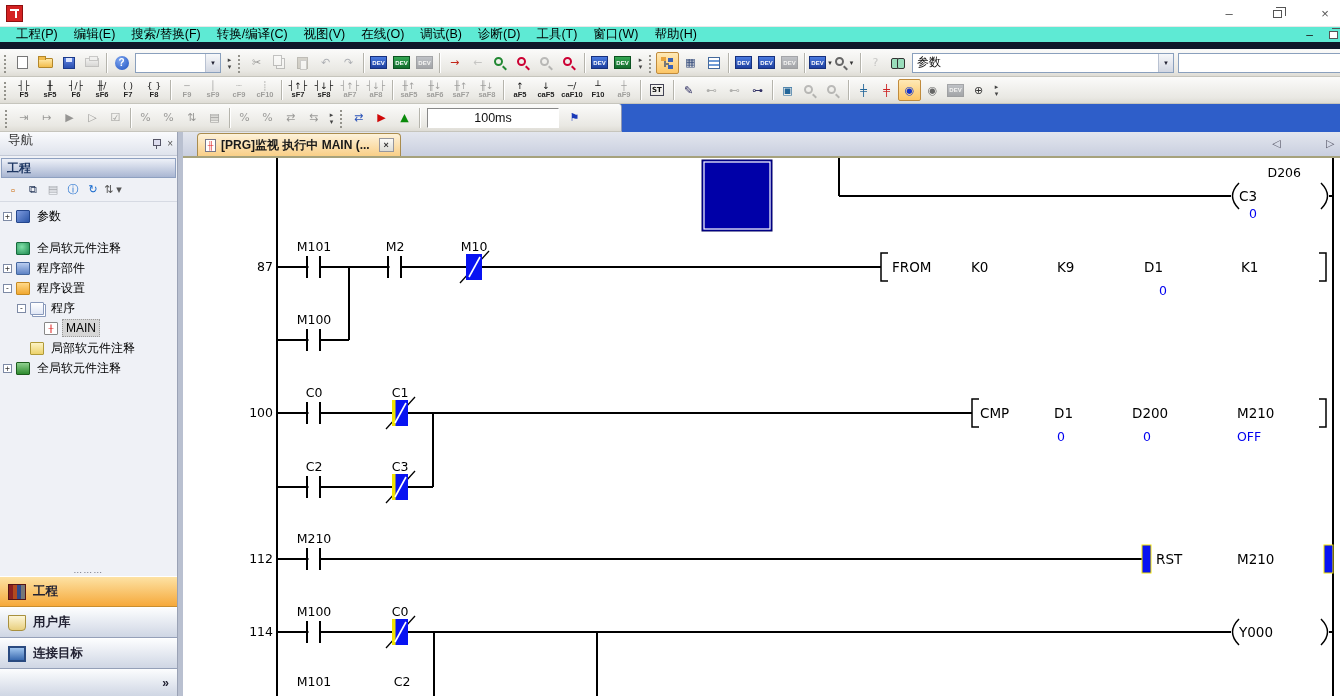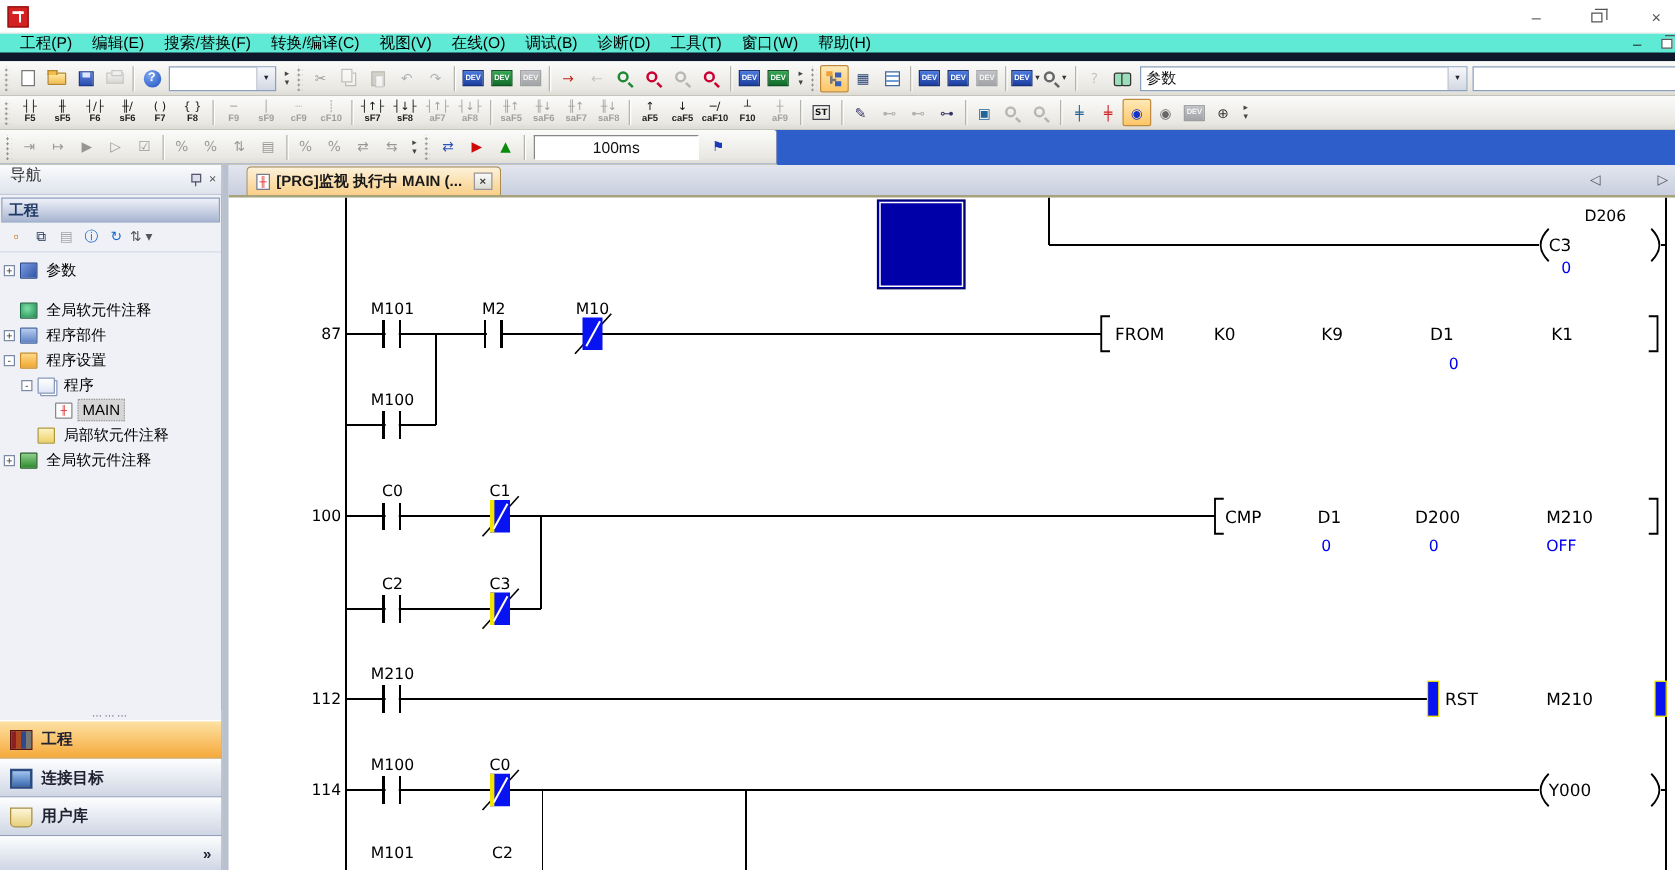--- a/index.html
+++ b/index.html
@@ -544,26 +544,26 @@
         </div>
       </div>
     <div id="nav-stack">
       <div id="nav-dots">⋯⋯⋯</div>
       <div id="stack-buttons">
           <div class="stackbtn active">
             <span class="sic sic-project"></span>
             <span>工程</span>
           </div>
           <div class="stackbtn">
+            <span class="sic sic-library"></span>
+            <span>用户库</span>
+          </div>
+          <div class="stackbtn">
             <span class="sic sic-connect"></span>
             <span>连接目标</span>
-          </div>
-          <div class="stackbtn">
-            <span class="sic sic-library"></span>
-            <span>用户库</span>
           </div>
         </div>
       <div id="nav-bottom">
           <span>»</span>
         </div>
     </div>
   </div>
   <div id="splitter"></div>
   <div id="editor">
     <div id="tabbar">

